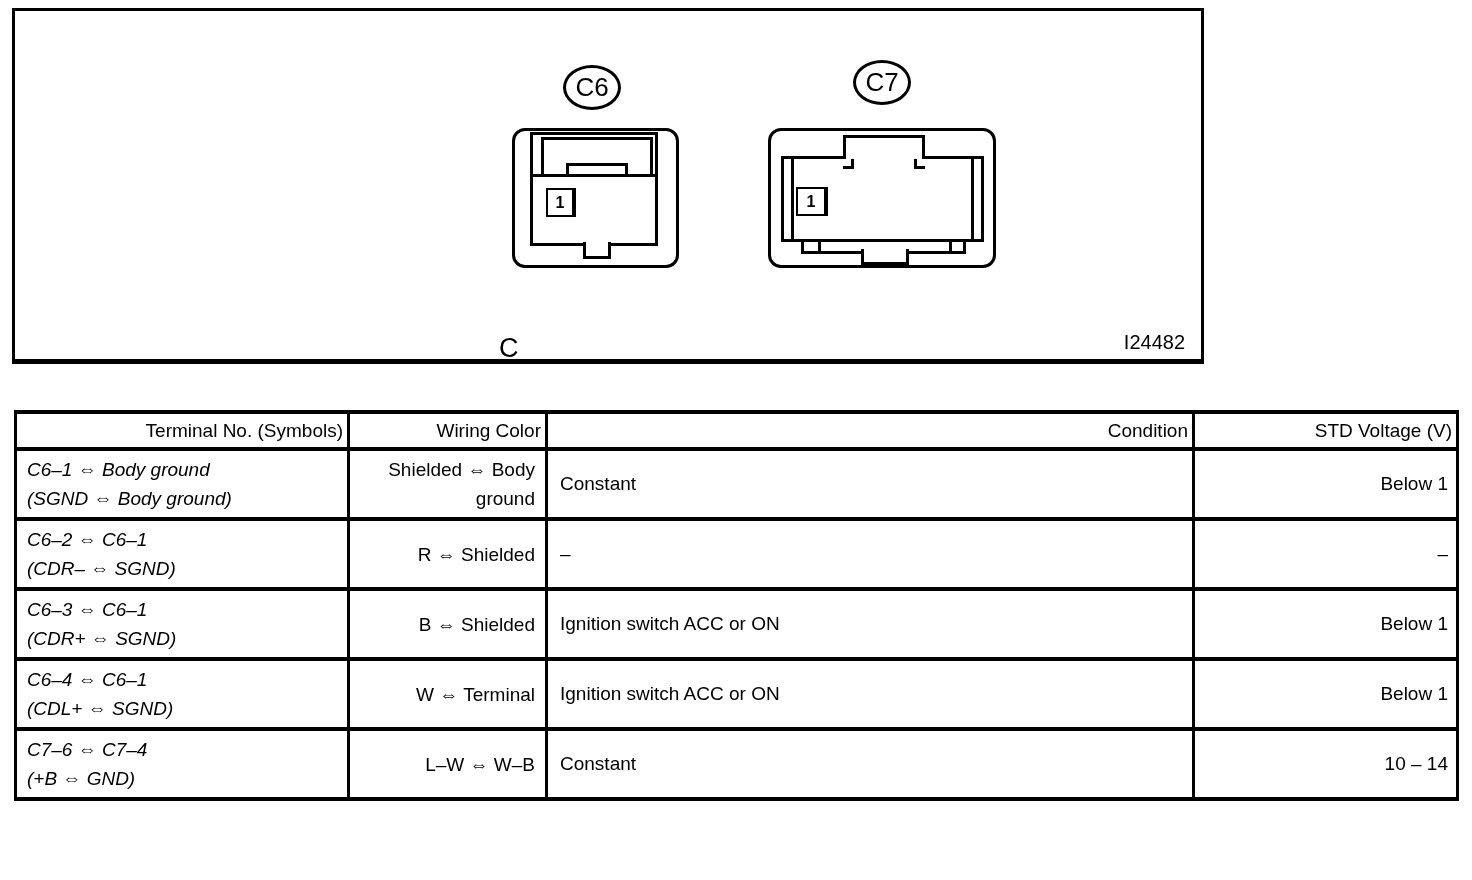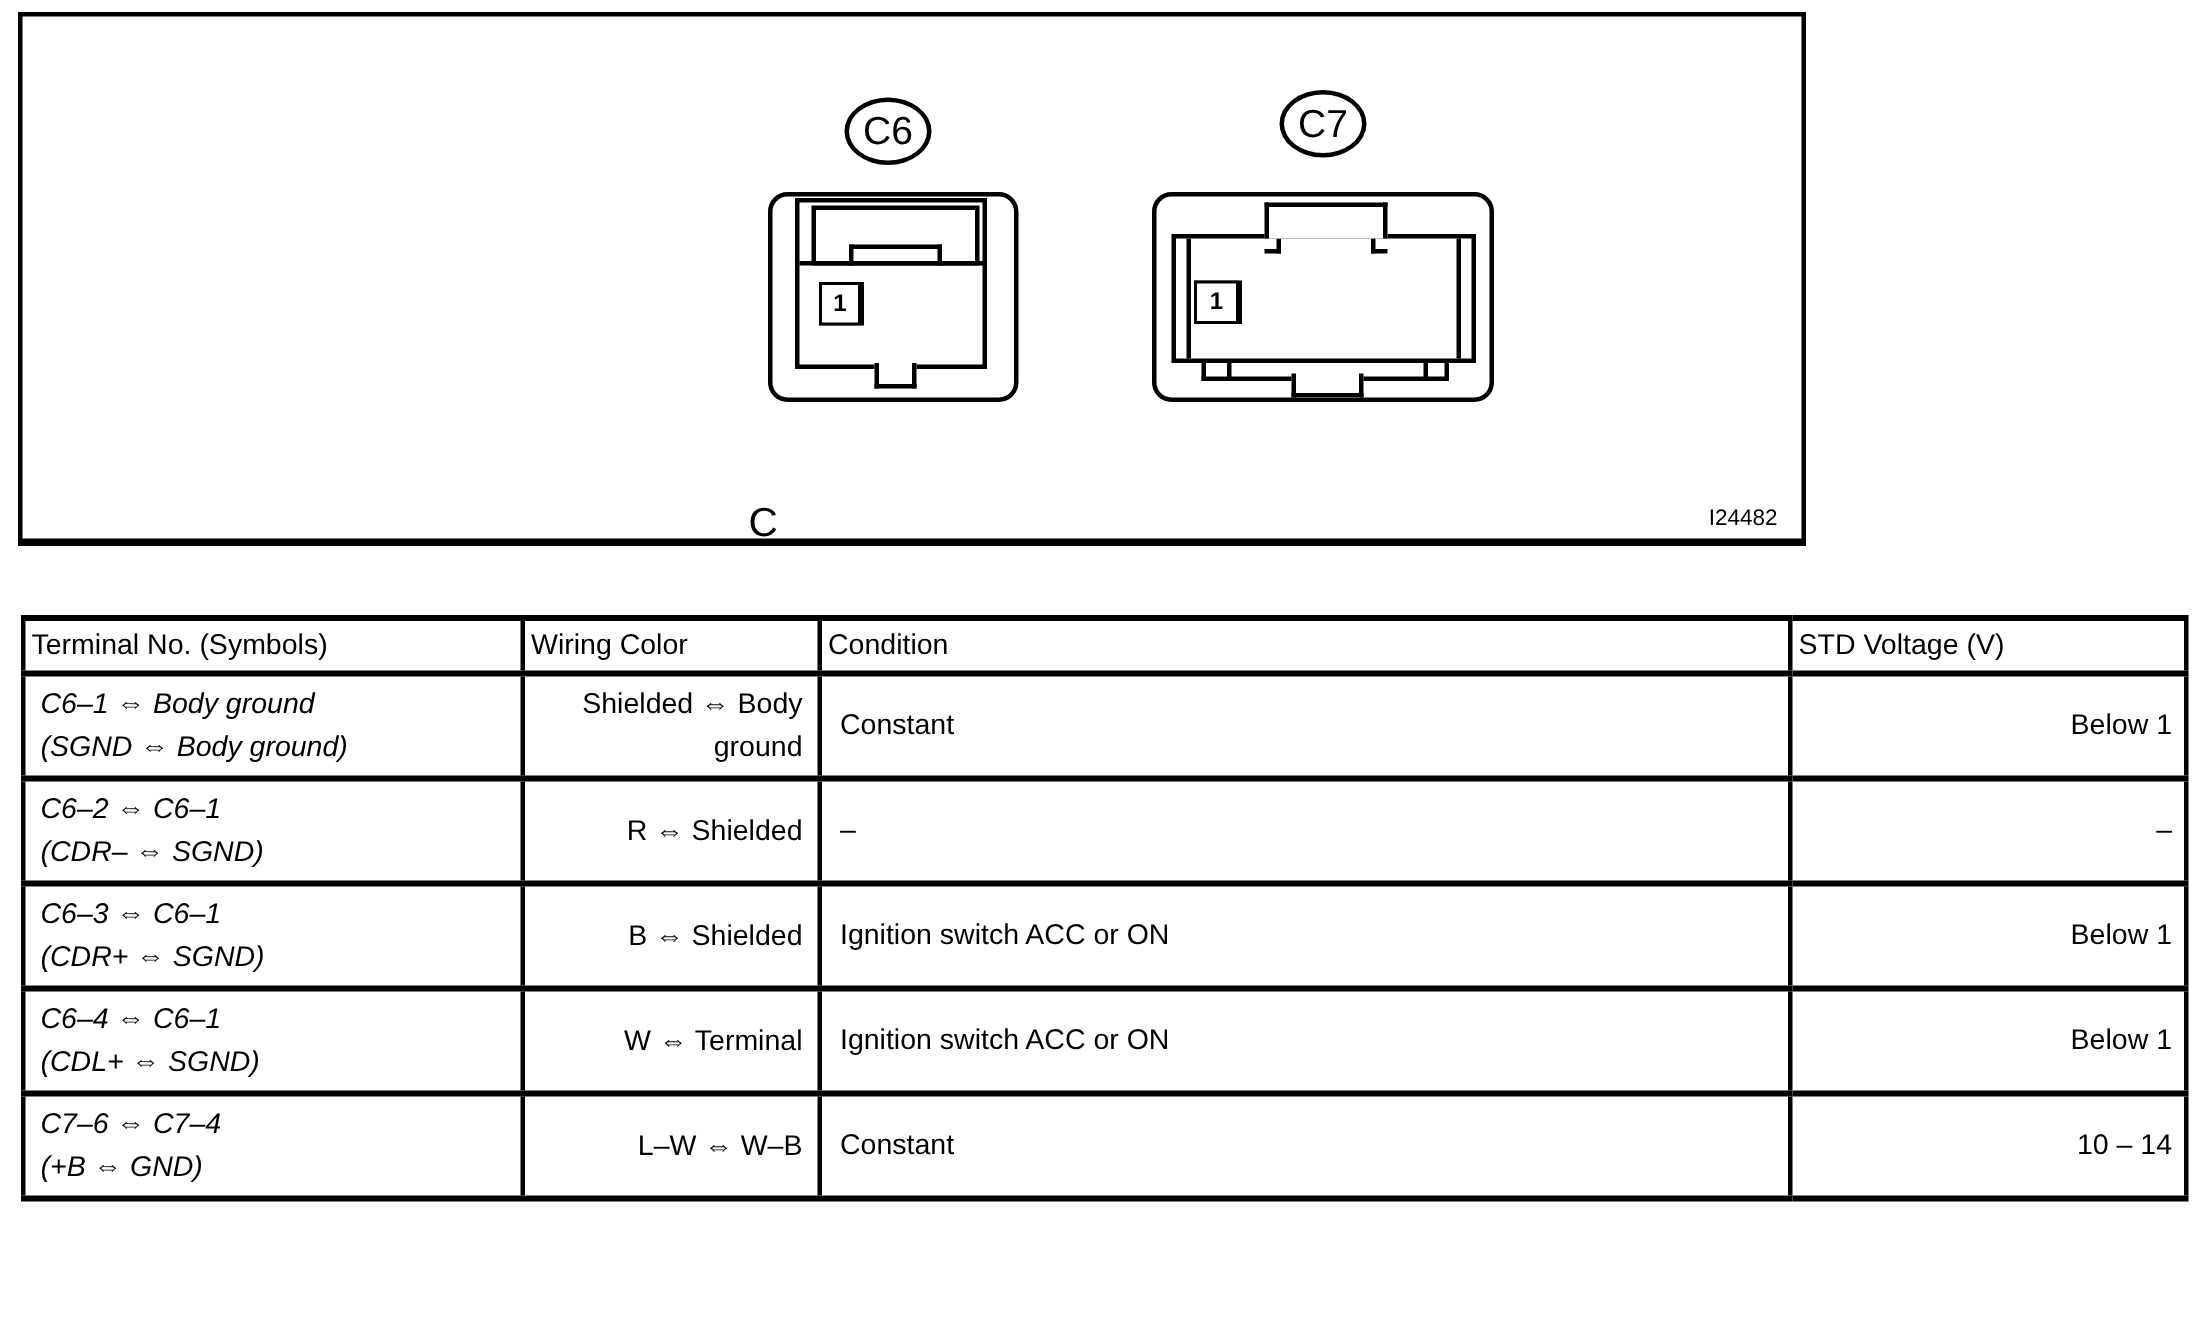--- a/index.html
+++ b/index.html
@@ -59,34 +59,34 @@
     display: flex; align-items: center; justify-content: center;
     font-size: 16px; font-weight: bold; background: #fff;
   }
   .pin:first-child { margin-left: 0; }
   .c7 .pin { width: 30px; }
 
   .fig-caption {
     position: absolute; left: 484px; top: 322px; font-size: 27px;
   }
   .fig-id {
-    position: absolute; right: 16px; bottom: 5px; font-size: 15px;
+    position: absolute; right: 16px; bottom: 5px; font-size: 20px;
   }
 
   
   table.spec {
     position: absolute; left: 14px; top: 410px; width: 1442px;
     border-collapse: collapse; table-layout: fixed;
     font-size: 19px;
   }
   table.spec th, table.spec td {
     border: 3px solid #000; border-top-width: 4px; border-bottom-width: 4px;
     background: #fff; overflow: hidden;
   }
-  table.spec th { height: 37px; font-weight: normal; text-align: left; padding: 0 4px; }
+  table.spec th { height: 37px; font-weight: normal; text-align: right; padding: 0 4px; }
   table.spec td { height: 69px; vertical-align: middle; }
   td.col-terminal { text-align: left; padding: 4px 8px 4px 10px; line-height: 29px; font-style: italic; }
   td.col-wiring   { text-align: right; padding: 2px 10px; line-height: 29px; }
   td.col-cond     { text-align: left; padding: 2px 10px 2px 12px; }
   td.col-std      { text-align: right; padding: 2px 8px; }
 </style>
 </head>
 <body>
 
 <div class="figure-box">

